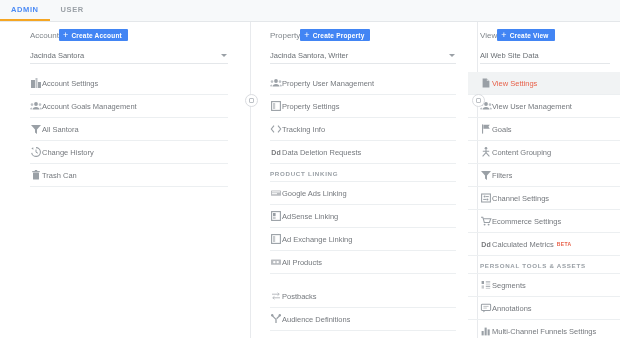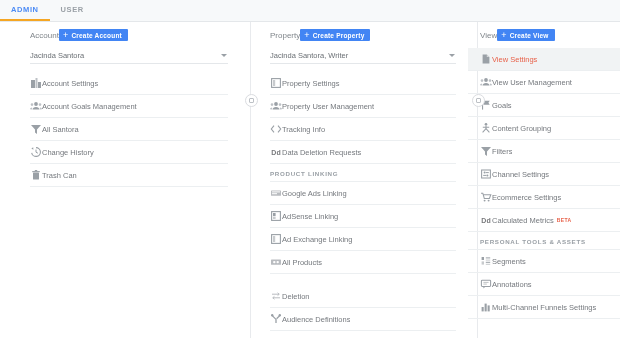--- a/index.html
+++ b/index.html
@@ -196,44 +196,44 @@
         </button>
       </div>
       <div class="selectrow">
         <span>Jacinda Santora, Writer</span>
         <span class="caret"></span>
       </div>
 
       <div class="row">
         <span class="ic">
           <svg width="12" height="12" viewBox="0 0 12 12">
-              <rect x="1.6" y="1.6" width="8.8" height="8.8" fill="none" stroke="#9aa0a6" stroke-width="1.1"></rect>
-              <rect x="3" y="3" width="2.2" height="6" fill="#c8cbce"></rect>
-            </svg>
-        </span>
-        <span class="txt">Property Settings</span>
-      </div>
-
-      <div class="row">
-        <span class="ic">
-          <svg width="12" height="12" viewBox="0 0 12 12">
               <circle cx="6" cy="4" r="1.9" fill="#9aa0a6"></circle>
               <circle cx="2" cy="4.6" r="1.3" fill="#bdc1c6"></circle>
               <circle cx="10" cy="4.6" r="1.3" fill="#bdc1c6"></circle>
               <path d="M2.5 9.5c0-1.7 1.6-2.6 3.5-2.6s3.5.9 3.5 2.6z" fill="#9aa0a6"></path>
               <path d="M0 9.3c0-1.1.9-1.8 2-1.8v1.9z" fill="#bdc1c6"></path>
               <path d="M12 9.3c0-1.1-.9-1.8-2-1.8v1.9z" fill="#bdc1c6"></path>
             </svg>
         </span>
         <span class="txt">Property User Management</span>
       </div>
 
       <div class="row">
         <span class="ic">
           <svg width="12" height="12" viewBox="0 0 12 12">
+              <rect x="1.6" y="1.6" width="8.8" height="8.8" fill="none" stroke="#9aa0a6" stroke-width="1.1"></rect>
+              <rect x="3" y="3" width="2.2" height="6" fill="#c8cbce"></rect>
+            </svg>
+        </span>
+        <span class="txt">Property Settings</span>
+      </div>
+
+      <div class="row">
+        <span class="ic">
+          <svg width="12" height="12" viewBox="0 0 12 12">
               <path d="M4 2.6 1.3 6 4 9.4" fill="none" stroke="#9aa0a6" stroke-width="1.1"></path>
               <path d="M8 2.6 10.7 6 8 9.4" fill="none" stroke="#9aa0a6" stroke-width="1.1"></path>
             </svg>
         </span>
         <span class="txt">Tracking Info</span>
       </div>
 
       <div class="row">
         <span class="ic">
           <svg width="12" height="12" viewBox="0 0 12 12">
@@ -290,21 +290,21 @@
 
       <div class="spacer"></div>
 
       <div class="row">
         <span class="ic">
           <svg width="12" height="12" viewBox="0 0 12 12">
               <path d="M2 4.2h7.2M9.2 4.2 7.6 2.8M9.2 4.2 7.6 5.6" fill="none" stroke="#b9bcc0" stroke-width="1"></path>
               <path d="M10 7.8H2.8M2.8 7.8 4.4 6.4M2.8 7.8 4.4 9.2" fill="none" stroke="#b9bcc0" stroke-width="1"></path>
             </svg>
         </span>
-        <span class="txt">Deletion</span>
+        <span class="txt">Postbacks</span>
       </div>
 
       <div class="row">
         <span class="ic">
           <svg width="12" height="12" viewBox="0 0 12 12">
               <path d="M2 2.4 6 6.4V10" fill="none" stroke="#9aa0a6" stroke-width="1.3"></path>
               <path d="M10 2.4 6.6 5.8" fill="none" stroke="#9aa0a6" stroke-width="1.3"></path>
               <circle cx="2.2" cy="2.2" r="1.2" fill="#9aa0a6"></circle>
               <circle cx="9.8" cy="2.2" r="1.2" fill="#9aa0a6"></circle>
             </svg>
@@ -314,20 +314,23 @@
     </div>
 
     <div class="col col-view">
       <div class="colhead" style="padding-left:12px;">
         <div class="lbl">View</div>
         <button class="createbtn">
           <span class="plus">+</span>
           <span>Create View</span>
         </button>
       </div>
+      <div class="selectrow">
+        <span>All Web Site Data</span>
+      </div>
 
       <div class="row selected">
         <span class="ic">
           <svg width="12" height="12" viewBox="0 0 12 12">
               <path d="M2.6 1.4h4.2l2.6 2.6v6.6H2.6z" fill="#9aa0a6"></path>
               <path d="M6.8 1.4 9.4 4H6.8z" fill="#d5d7d9"></path>
             </svg>
         </span>
         <span class="txt">View Settings</span>
       </div>

